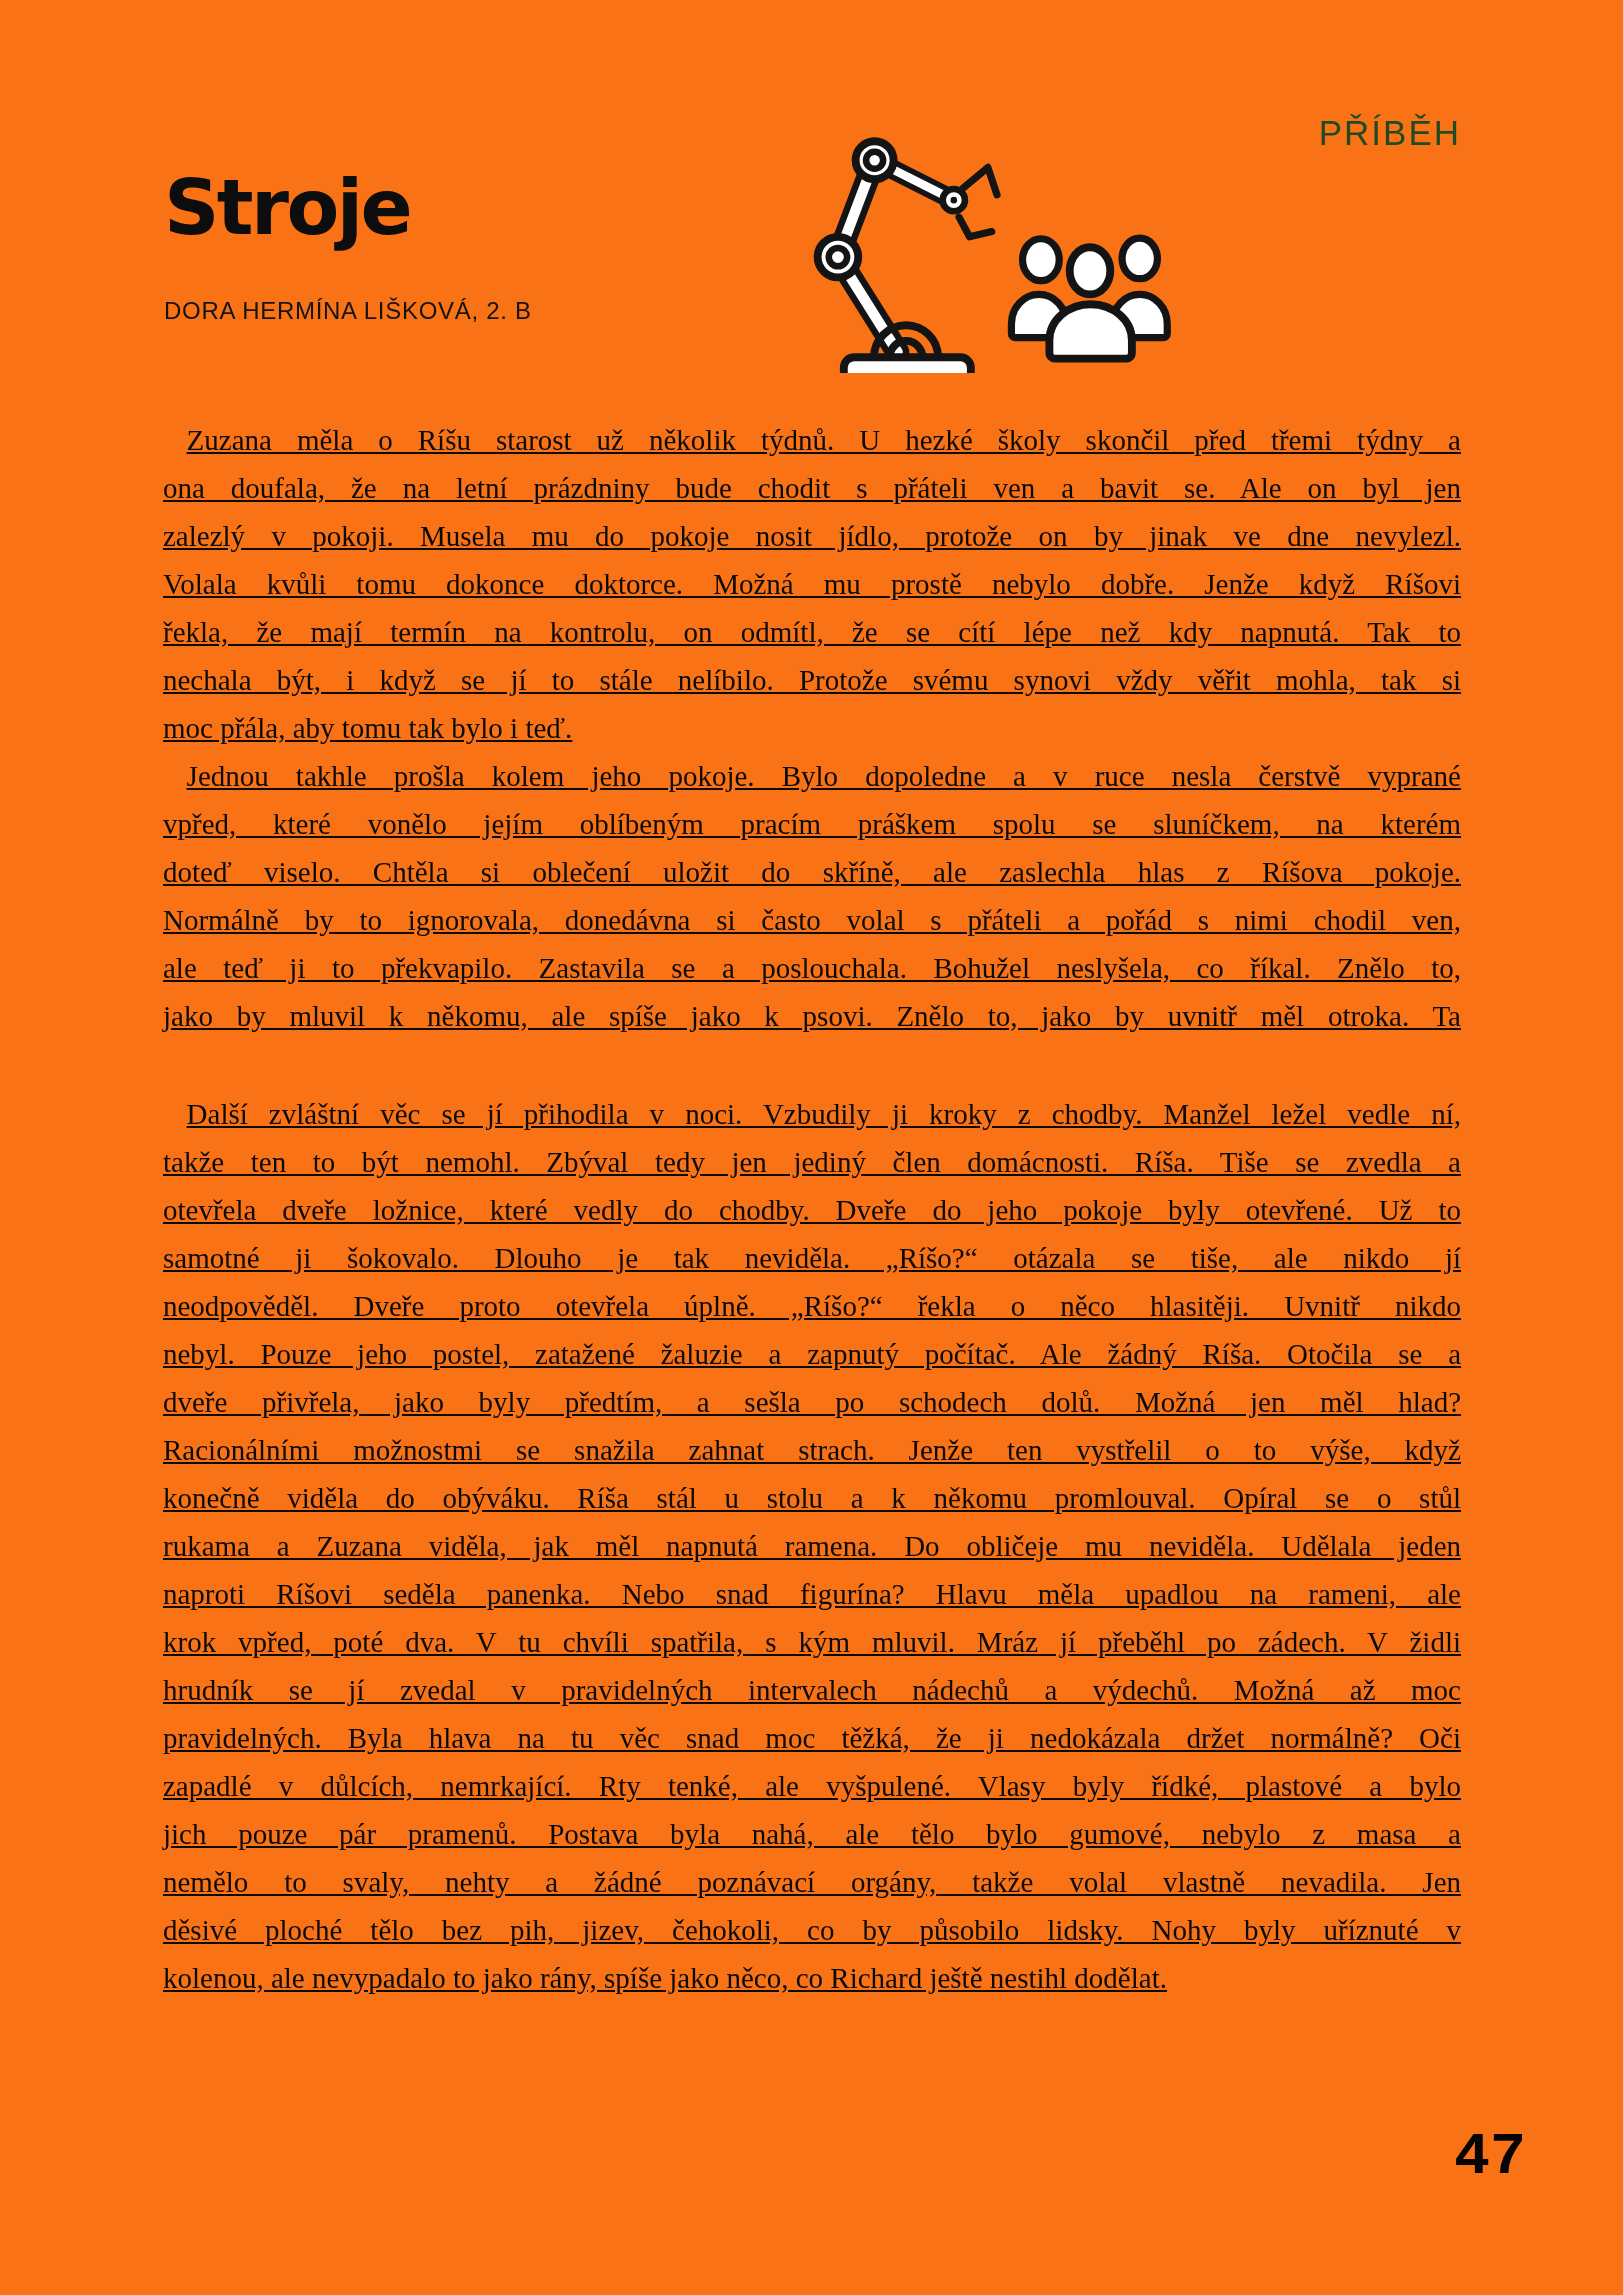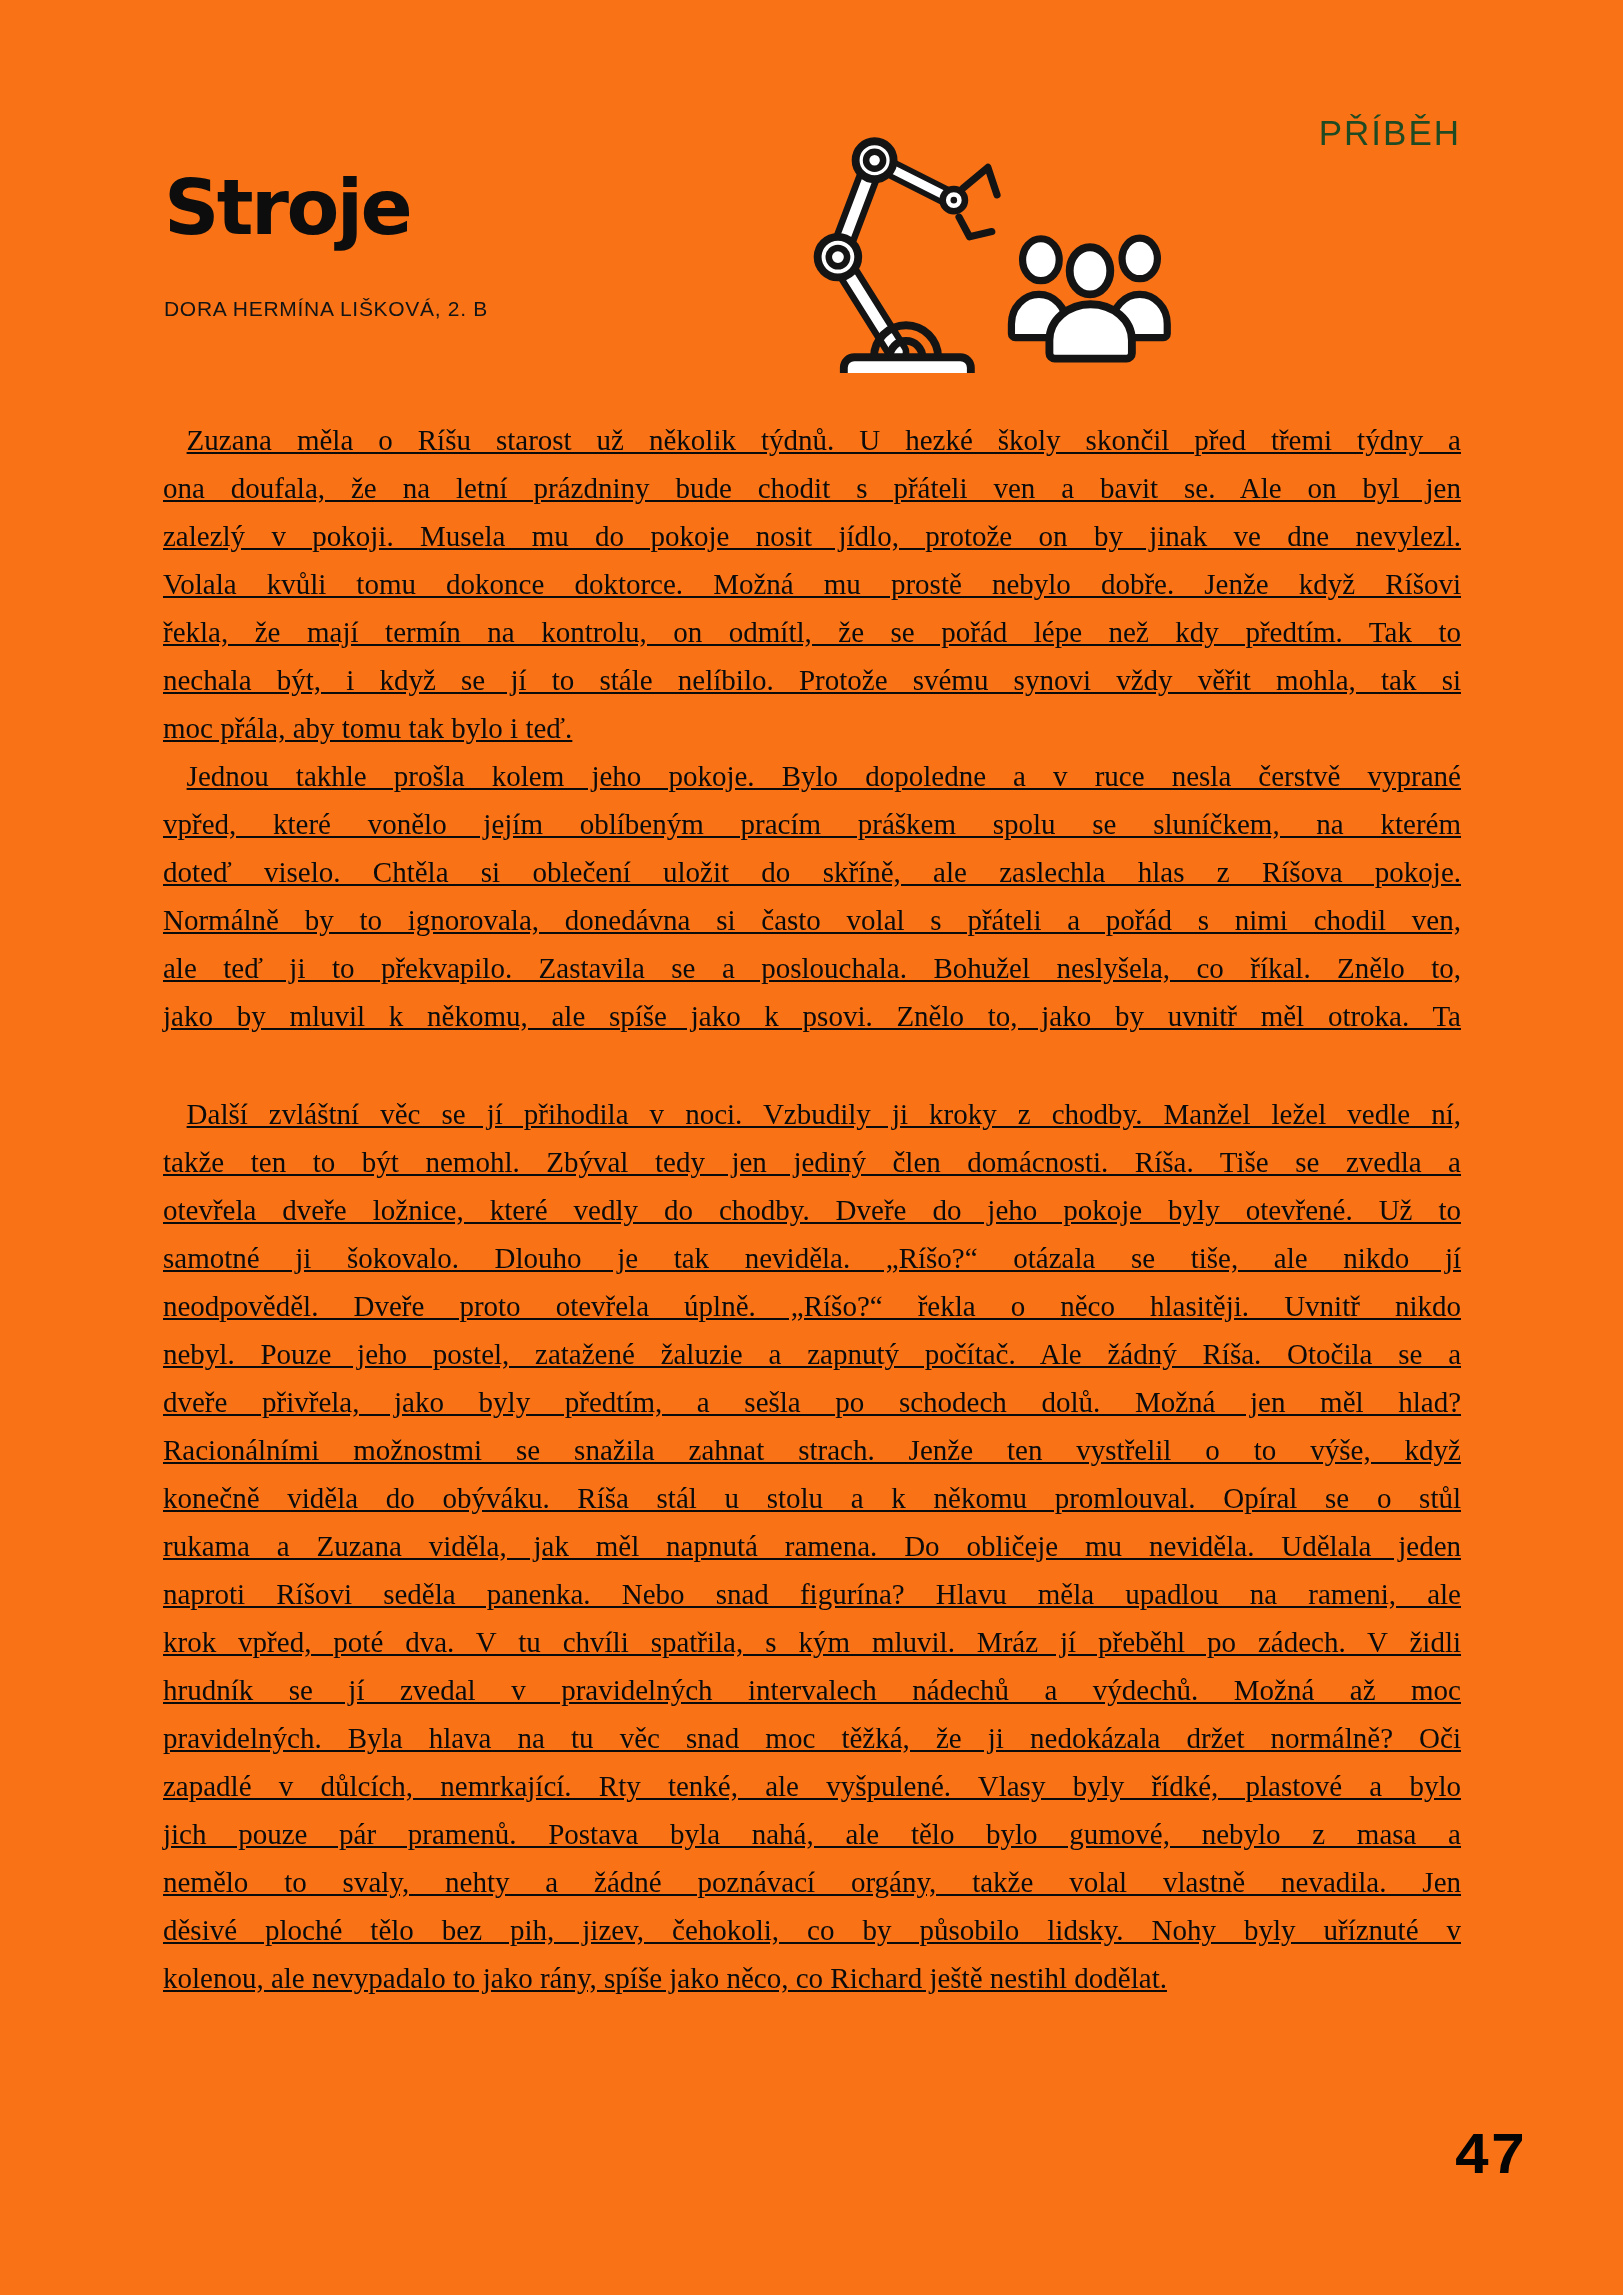--- a/index.html
+++ b/index.html
@@ -32,21 +32,21 @@
     letter-spacing: -2.6px;
     line-height: 1.0;
     color: #0d0d0d;
   }
   .author-byline {
     position: absolute;
     left: 164px;
     top: 297px;
     font-family: "Liberation Sans", "DejaVu Sans", sans-serif;
     font-weight: 400;
-    font-size: 21px;
+    font-size: 24px;
     letter-spacing: 0.7px;
     color: #141414;
   }
   .header-icon {
     position: absolute;
     left: 798px;
     top: 98px;
     width: 419px;
     height: 275px;
   }
@@ -128,21 +128,21 @@
       </g>
     </svg>
   </div>
 
   <div class="story">
     <div class="paragraph">
         <div class="line">Zuzana měla o Ríšu starost už několik týdnů. U hezké školy skončil před třemi týdny a</div>
         <div class="line">ona doufala, že na letní prázdniny bude chodit s přáteli ven a bavit se. Ale on byl jen</div>
         <div class="line">zalezlý v pokoji. Musela mu do pokoje nosit jídlo, protože on by jinak ve dne nevylezl.</div>
         <div class="line">Volala kvůli tomu dokonce doktorce. Možná mu prostě nebylo dobře. Jenže když Ríšovi</div>
-        <div class="line">řekla, že mají termín na kontrolu, on odmítl, že se pořád lépe než kdy předtím. Tak to</div>
+        <div class="line">řekla, že mají termín na kontrolu, on odmítl, že se cítí lépe než kdy napnutá. Tak to</div>
         <div class="line">nechala být, i když se jí to stále nelíbilo. Protože svému synovi vždy věřit mohla, tak si</div>
         <div class="line last">moc přála, aby tomu tak bylo i teď.</div>
       </div>
     <div class="paragraph">
         <div class="line">Jednou takhle prošla kolem jeho pokoje. Bylo dopoledne a v ruce nesla čerstvě vyprané</div>
         <div class="line">vpřed, které vonělo jejím oblíbeným pracím práškem spolu se sluníčkem, na kterém</div>
         <div class="line">doteď viselo. Chtěla si oblečení uložit do skříně, ale zaslechla hlas z Ríšova pokoje.</div>
         <div class="line">Normálně by to ignorovala, donedávna si často volal s přáteli a pořád s nimi chodil ven,</div>
         <div class="line">ale teď ji to překvapilo. Zastavila se a poslouchala. Bohužel neslyšela, co říkal. Znělo to,</div>
         <div class="line">jako by mluvil k někomu, ale spíše jako k psovi. Znělo to, jako by uvnitř měl otroka. Ta</div>

